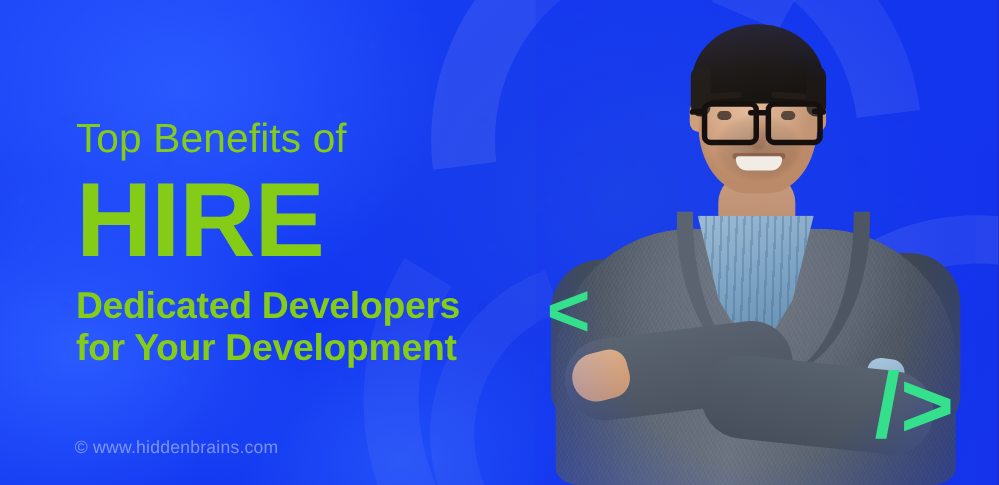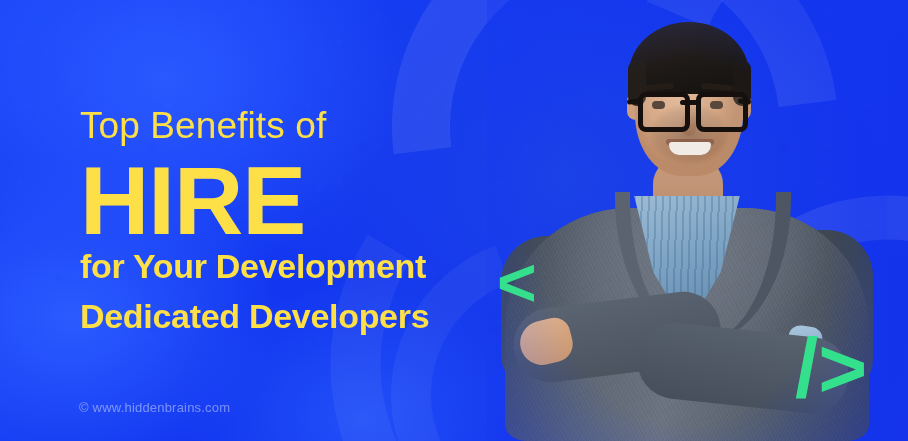--- a/index.html
+++ b/index.html
@@ -82,24 +82,24 @@
     width: 220px; height: 230px;
     border: 40px solid rgba(255,255,255,.05);
     border-right-color: transparent;
     border-top-color: transparent;
     transform: rotate(26deg);
   }
 
   
   .copy {
     position: absolute;
-    left: 80px;
+    left: 69px;
     top: 104px;
     width: 420px;
-    color: #fde047;
+    color: #84cc16;
   }
   .eyebrow {
     font-size: 37px;
     line-height: 44px;
     font-weight: 400;
     letter-spacing: .1px;
     white-space: nowrap;
   }
   .hero {
     font-size: 96px;
@@ -114,23 +114,23 @@
     line-height: 38px;
     font-weight: 700;
     letter-spacing: -.3px;
     margin-top: 12px;
     white-space: nowrap;
   }
 
   
   .watermark {
     position: absolute;
-    left: 79px;
+    left: 68px;
     top: 400px;
-    font-size: 13px;
+    font-size: 16px;
     line-height: 16px;
     font-weight: 400;
     color: rgba(255,255,255,.42);
     letter-spacing: .2px;
     white-space: nowrap;
   }
 
   
   .glyph {
     position: absolute;
@@ -336,19 +336,19 @@
     <div class="f-part hand-l"></div>
   </div>
   <div class="figure-blend"></div>
 
   <div class="glyph glyph-open">&lt;</div>
   <div class="glyph glyph-close">/&gt;</div>
 
   <div class="copy">
     <div class="eyebrow">Top Benefits of</div>
     <div class="hero">HIRE</div>
+    <div class="sub">Dedicated Developers</div>
     <div class="sub" style="margin-top:0">for Your Development</div>
-    <div class="sub">Dedicated Developers</div>
   </div>
 
   <div class="watermark">© www.hiddenbrains.com</div>
 
 </div>
 
 </body></html>

